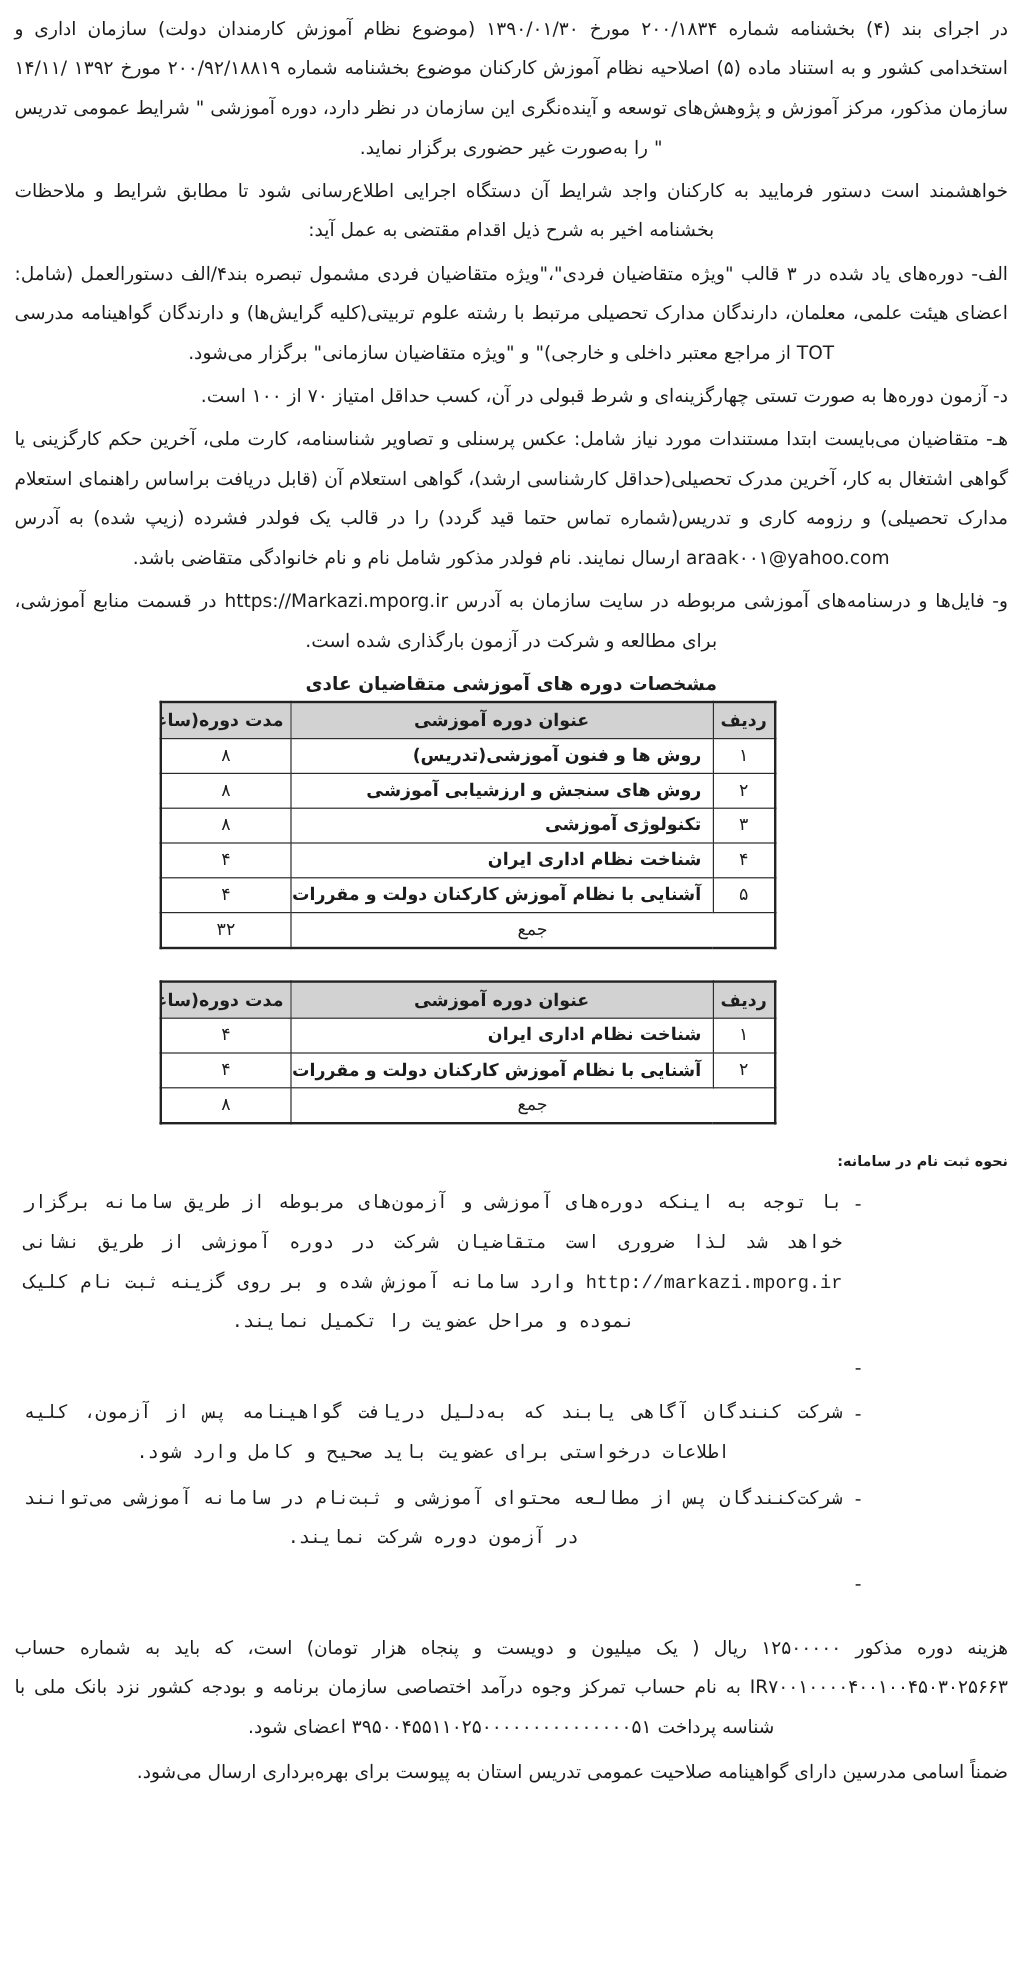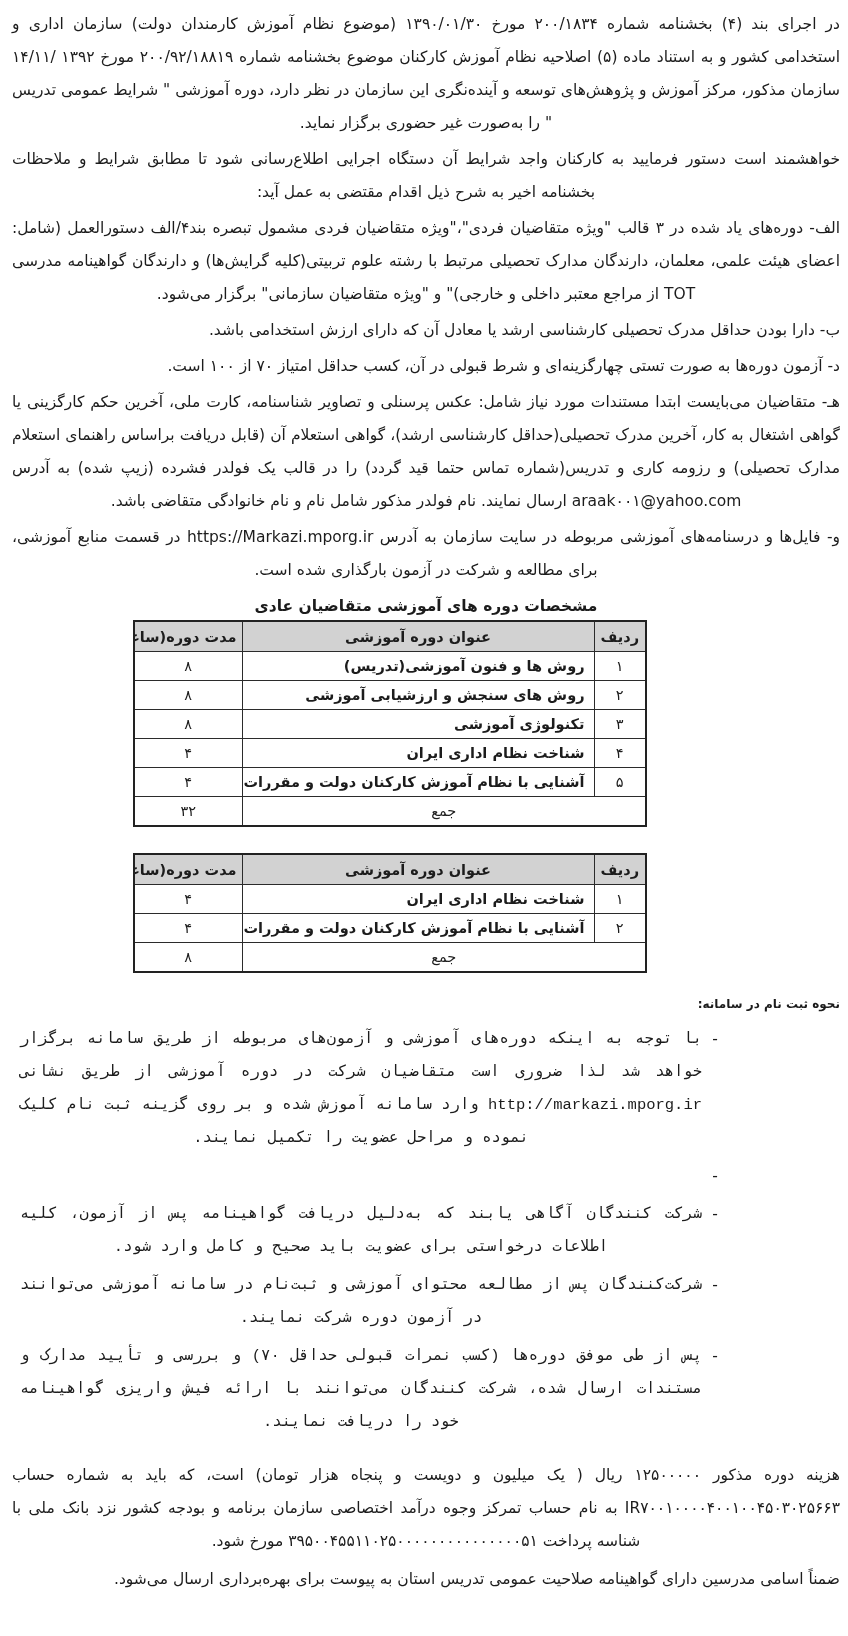--- a/index.html
+++ b/index.html
@@ -91,21 +91,20 @@
 </head>
 <body>
 
 <div class="page">
 
   <p class="para"><span>در اجرای بند (۴) بخشنامه شماره ۲۰۰/۱۸۳۴ مورخ ۱۳۹۰/۰۱/۳۰ (موضوع نظام آموزش کارمندان دولت) سازمان اداری و استخدامی کشور و به استناد ماده (۵) اصلاحیه نظام آموزش کارکنان موضوع بخشنامه شماره ۲۰۰/۹۲/۱۸۸۱۹ مورخ </span><span class="ltr">۱۴/۱۱/ ۱۳۹۲</span><span> سازمان مذکور، مرکز آموزش و پژوهش‌های توسعه و آینده‌نگری این سازمان در نظر دارد، دوره آموزشی " شرایط عمومی تدریس " را به‌صورت غیر حضوری برگزار نماید.</span></p>
 
   <p class="para">خواهشمند است دستور فرمایید به کارکنان واجد شرایط آن دستگاه اجرایی اطلاع‌رسانی شود تا مطابق شرایط و ملاحظات بخشنامه اخیر به شرح ذیل اقدام مقتضی به عمل آید:</p>
 
   <p class="para">الف- دوره‌های یاد شده در ۳ قالب "ویژه متقاضیان فردی"،"ویژه متقاضیان فردی مشمول تبصره بند۴/الف دستورالعمل (شامل: اعضای هیئت علمی، معلمان، دارندگان مدارک تحصیلی مرتبط با رشته علوم تربیتی(کلیه گرایش‌ها) و دارندگان گواهینامه مدرسی TOT از مراجع معتبر داخلی و خارجی)" و "ویژه متقاضیان سازمانی" برگزار می‌شود.</p>
-  <p class="para single">ب- دارا بودن حداقل مدرک تحصیلی کارشناسی ارشد یا معادل آن که دارای ارزش استخدامی باشد.</p>
   <p class="para single">د- آزمون دوره‌ها به صورت تستی چهارگزینه‌ای و شرط قبولی در آن، کسب حداقل امتیاز ۷۰ از ۱۰۰ است.</p>
   <p class="para">هـ- متقاضیان می‌بایست ابتدا مستندات مورد نیاز شامل: عکس پرسنلی و تصاویر شناسنامه، کارت ملی، آخرین حکم کارگزینی یا گواهی اشتغال به کار، آخرین مدرک تحصیلی(حداقل کارشناسی ارشد)، گواهی استعلام آن (قابل دریافت براساس راهنمای استعلام مدارک تحصیلی) و رزومه کاری و تدریس(شماره تماس حتما قید گردد) را در قالب یک فولدر فشرده (زیپ شده) به آدرس araak۰۰۱@yahoo.com ارسال نمایند. نام فولدر مذکور شامل نام و نام خانوادگی متقاضی باشد.</p>
   <p class="para">و- فایل‌ها و درسنامه‌های آموزشی مربوطه در سایت سازمان به آدرس https://Markazi.mporg.ir در قسمت منابع آموزشی، برای مطالعه و شرکت در آزمون بارگذاری شده است.</p>
 
   <div class="tbl-wrap">
     <div class="tbl-title">مشخصات دوره های آموزشی متقاضیان عادی</div>
     <table class="doc-table">
       <colgroup>
           <col class="col-row">
           <col class="col-name">
@@ -198,21 +197,20 @@
     <div class="bullet">
       <span class="dash">-</span>
       <p class="btext">شرکت کنندگان آگاهی یابند که به‌دلیل دریافت گواهینامه پس از آزمون، کلیه اطلاعات درخواستی برای عضویت باید صحیح و کامل وارد شود.</p>
     </div>
     <div class="bullet">
       <span class="dash">-</span>
       <p class="btext">شرکت‌کنندگان پس از مطالعه محتوای آموزشی و ثبت‌نام در سامانه آموزشی می‌توانند در آزمون دوره شرکت نمایند.</p>
     </div>
     <div class="bullet">
       <span class="dash">-</span>
-      <p class="btext">پس از طی موفق دوره‌ها (کسب نمرات قبولی حداقل ۷۰) و بررسی و تأیید مدارک و مستندات ارسال شده، شرکت کنندگان می‌توانند با ارائه فیش واریزی گواهینامه خود را دریافت نمایند.</p>
     </div>
   </div>
 
-  <p class="para pay"><span>هزینه دوره مذکور </span><span>۱۲۵۰۰۰۰۰</span><span> ریال ( یک میلیون و دویست و پنجاه هزار تومان) است، که باید به شماره حساب </span><span class="ltr">IR۷۰۰۱۰۰۰۰۴۰۰۱۰۰۴۵۰۳۰۲۵۶۶۳</span><span> به نام حساب تمرکز وجوه درآمد اختصاصی سازمان برنامه و بودجه کشور نزد بانک ملی با شناسه پرداخت </span><span>۳۹۵۰۰۴۵۵۱۱۰۲۵۰۰۰۰۰۰۰۰۰۰۰۰۰۰۰۵۱</span><span> مورخ شود.</span></p>
+  <p class="para pay"><span>هزینه دوره مذکور </span><span>۱۲۵۰۰۰۰۰</span><span> ریال ( یک میلیون و دویست و پنجاه هزار تومان) است، که باید به شماره حساب </span><span class="ltr">IR۷۰۰۱۰۰۰۰۴۰۰۱۰۰۴۵۰۳۰۲۵۶۶۳</span><span> به نام حساب تمرکز وجوه درآمد اختصاصی سازمان برنامه و بودجه کشور نزد بانک ملی با شناسه پرداخت </span><span>۳۹۵۰۰۴۵۵۱۱۰۲۵۰۰۰۰۰۰۰۰۰۰۰۰۰۰۰۵۱</span><span> اعضای شود.</span></p>
 
   <p class="para closing">ضمناً اسامی مدرسین دارای گواهینامه صلاحیت عمومی تدریس استان به پیوست برای بهره‌برداری ارسال می‌شود.</p>
 
 </div>
 
 </body></html>

